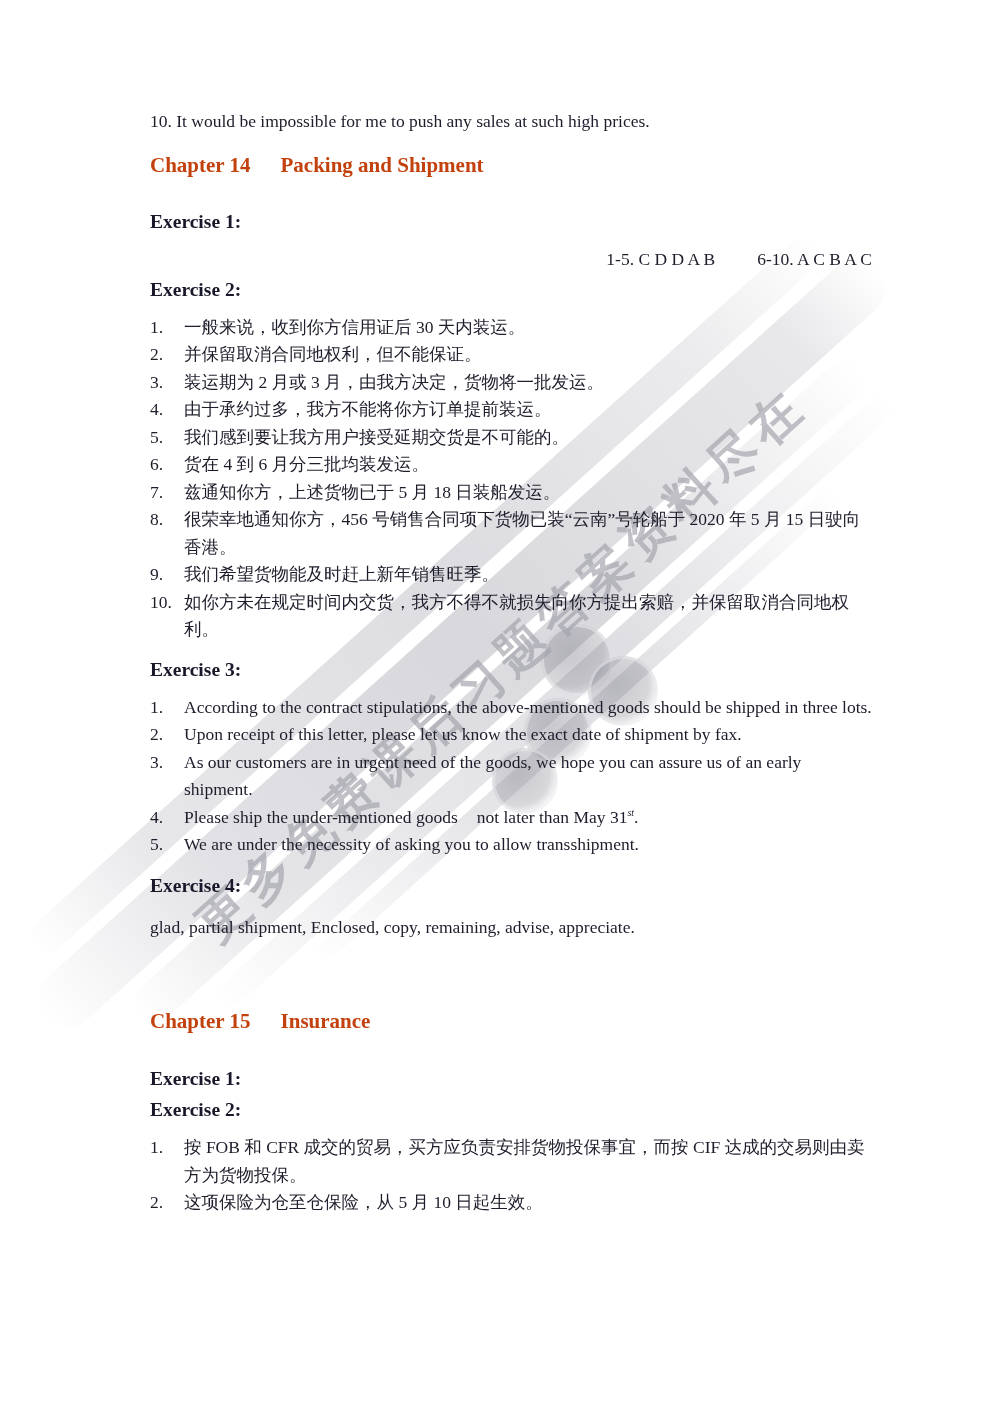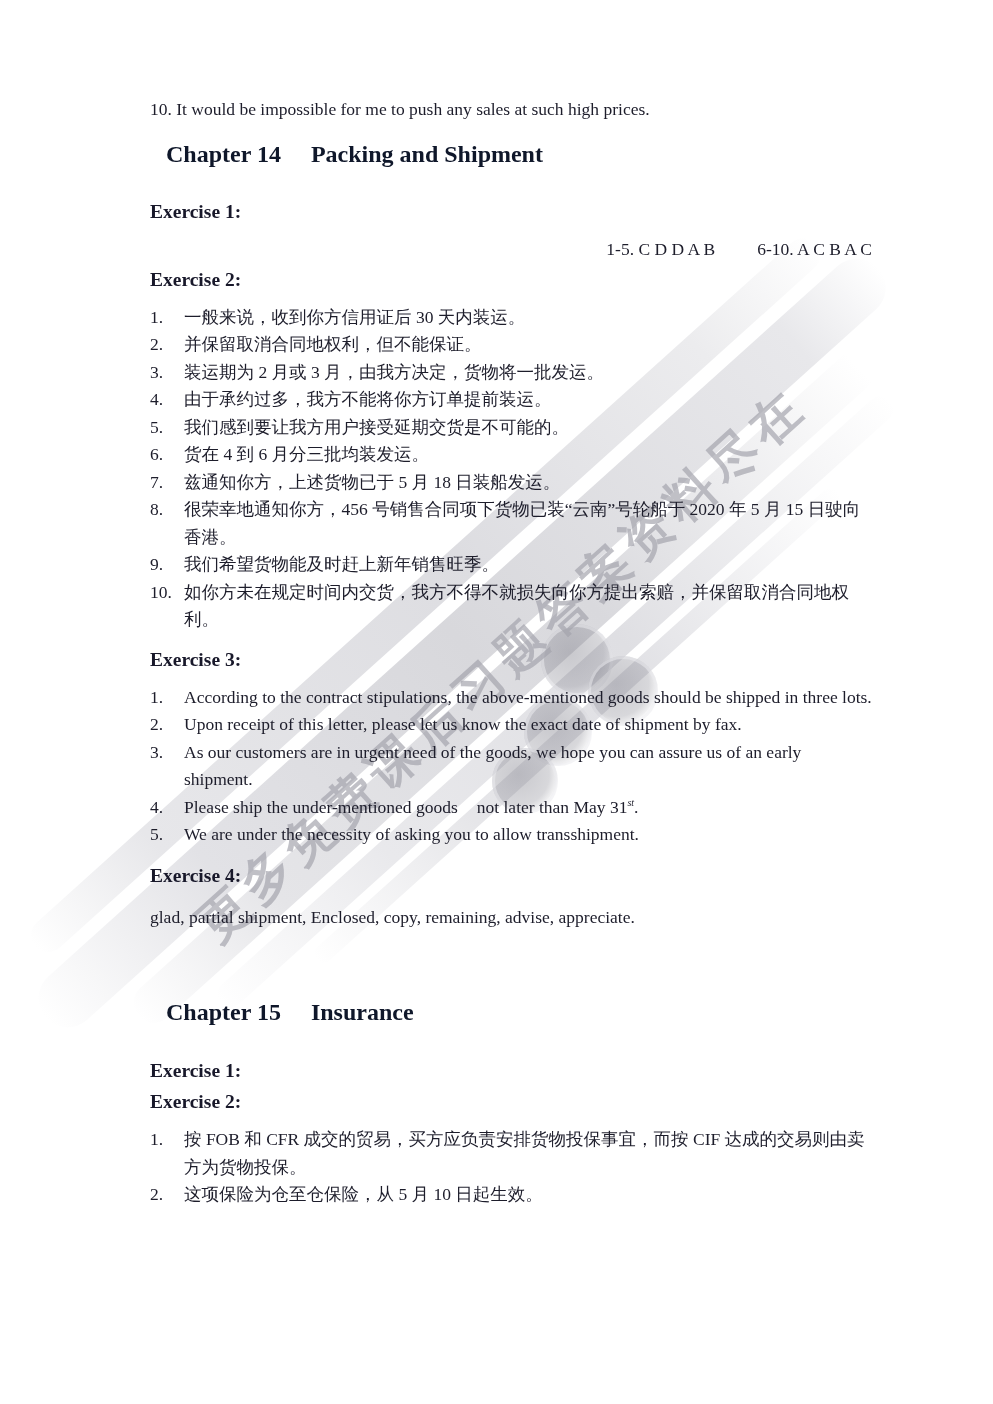--- a/index.html
+++ b/index.html
@@ -43,27 +43,27 @@
     box-shadow: inset 0 0 0 3px rgba(235,235,238,0.55);
   }
   .c1 { left: 541px; top: 624px; width: 72px; height: 72px; }
   .c2 { left: 588px; top: 656px; width: 70px; height: 70px; }
   .c3 { left: 524px; top: 698px; width: 68px; height: 68px; }
   .c4 { left: 492px; top: 748px; width: 66px; height: 66px; }
 
   
   .content {
     position: absolute; z-index: 1;
-    left: 150px; top: 96px;
+    left: 150px; top: 108px;
     width: 722px;
   }
   .p  { font-size: 17.5px; line-height: 27.5px; margin: 0; }
   .chapter {
-    font-size: 24px; font-weight: bold; margin: 16px;
-    color: #0f172a;
+    font-size: 21px; font-weight: bold; margin: 0;
+    color: #c2410c;
   }
   .chapter .chapter-title-text { margin-left: 30px; }
   .exh { font-size: 19.5px; font-weight: bold; margin: 0; color: #18182a; }
   .answers { font-size: 17.5px; margin: 0; }
   .answers .grp-b-14 { margin-left: 42px; }
   .answers .grp-b-15 { margin-left: 24px; }
 
   .ol { margin: 0; }
   .li { display: flex; align-items: flex-start; }
   .num { flex: 0 0 34px; font-size: 17.5px; line-height: 27.5px; }

